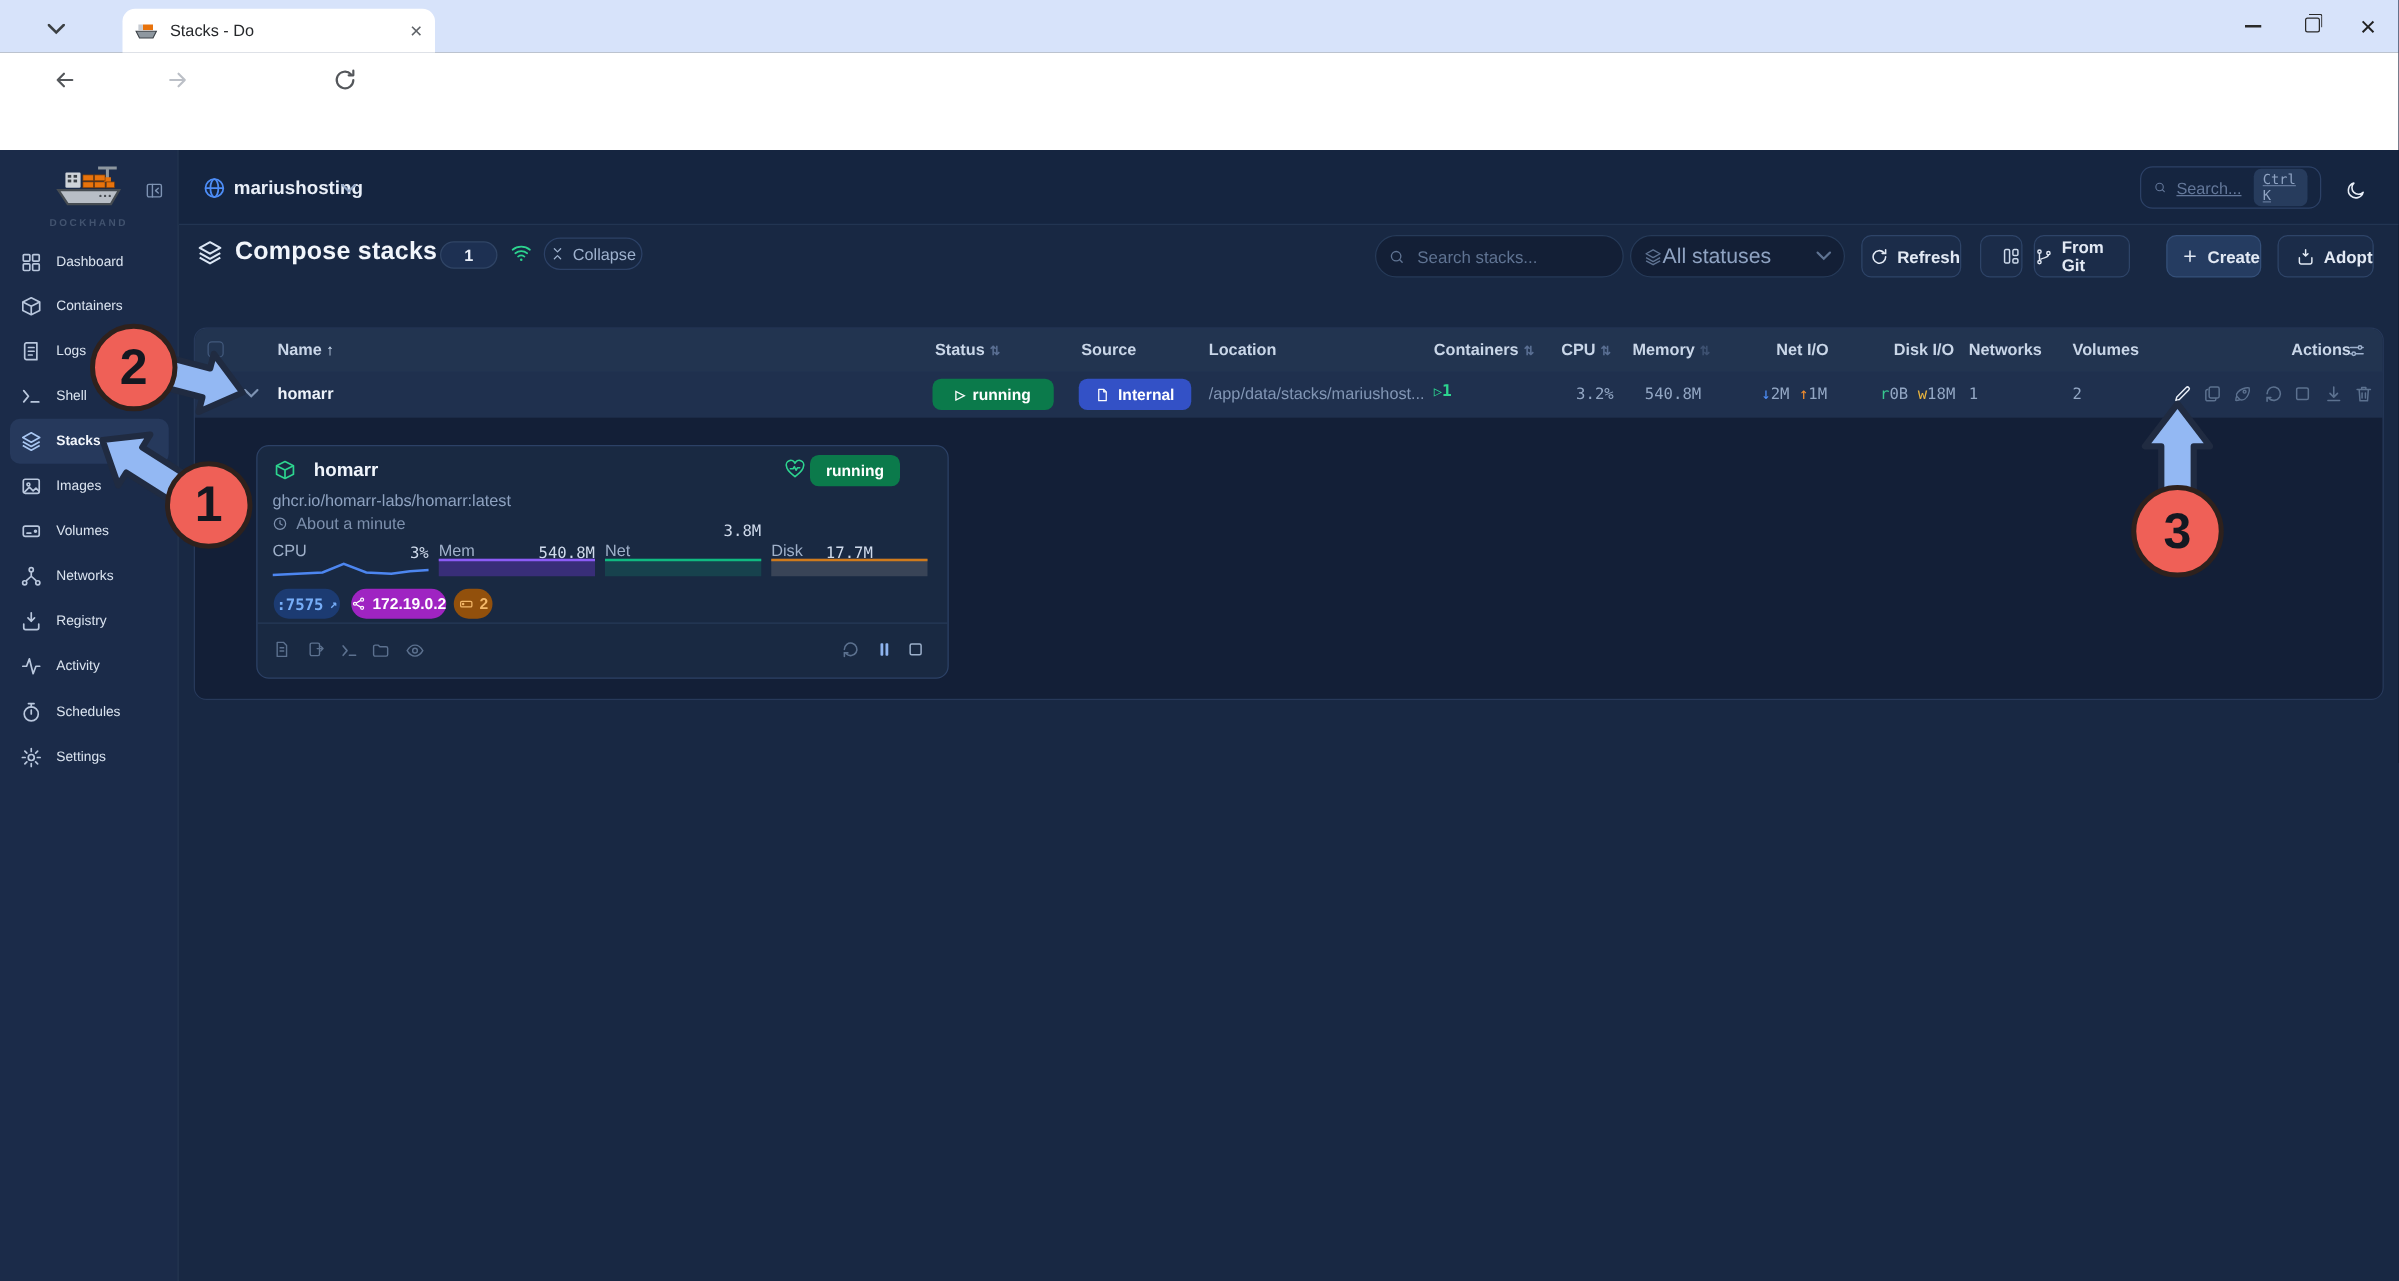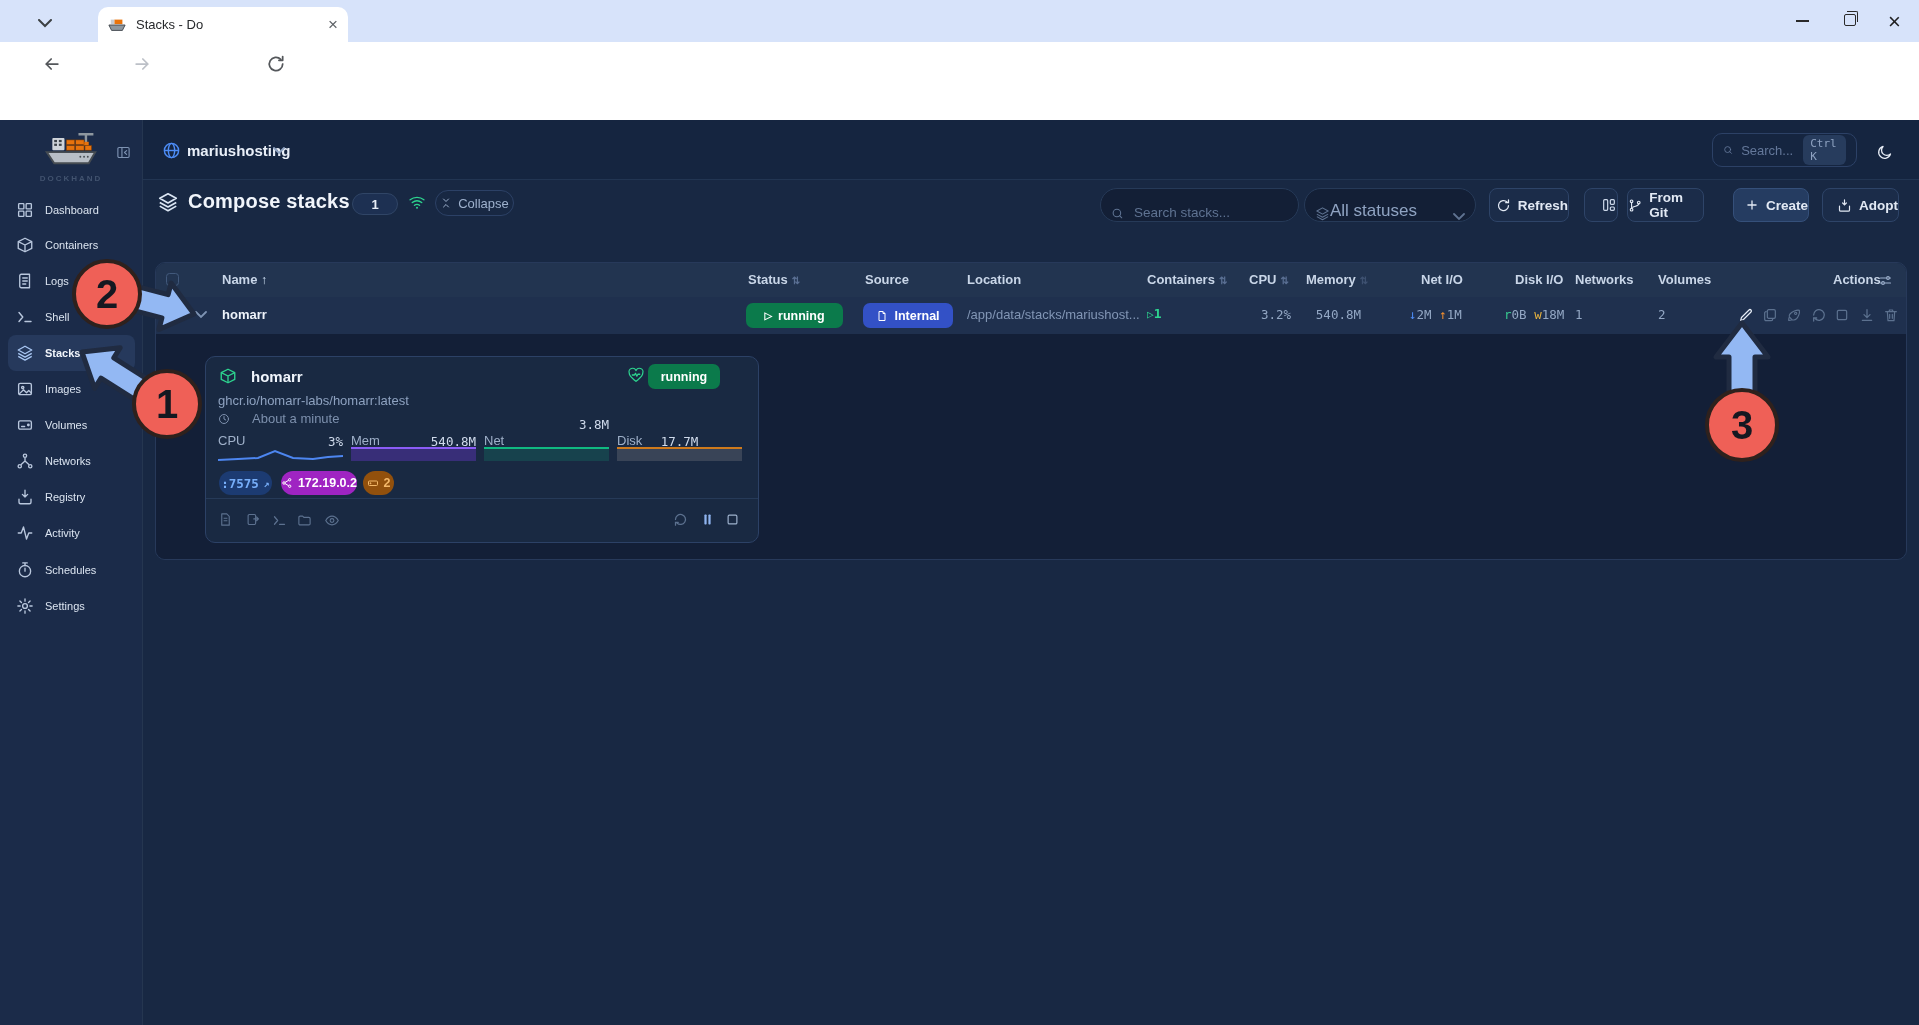--- a/index.html
+++ b/index.html
@@ -28,24 +28,24 @@
   .side-item .si-label{margin-left:11px;font-size:11px;}
   .side-item.active{background:#26395c;}
   .side-item.active .si-ic{color:#a8c6f2;}
   .side-item.active .si-label{font-weight:bold;color:#f2f6fc;}
   
   .pagetitle{font-size:20px;font-weight:800;color:#f1f5fb;letter-spacing:.2px;}
   .count-pill{background:#1d3052;border:1px solid #304566;border-radius:999px;color:#e8eef7;font-size:13px;font-weight:bold;display:flex;align-items:center;justify-content:center;}
   .ghost-pill{border:1px solid #2c4166;border-radius:999px;color:#9eb1cd;font-size:13px;display:flex;align-items:center;justify-content:center;gap:6px;}
   .btn{height:34px;border-radius:8px;border:1px solid #2e4468;background:#1b2c49;color:#e2e9f4;font-size:13.5px;font-weight:bold;display:flex;align-items:center;justify-content:flex-end;gap:7px;box-sizing:border-box;}
   .btn.filled{background:#253c61;border-color:#35507a;}
-  .inputbox{height:34px;border-radius:17px;border:1px solid #263a58;background:#131f36;display:flex;align-items:flex-end;padding:0 10px;box-sizing:border-box;color:#8fa3c2;}
+  .inputbox{height:34px;border-radius:17px;border:1px solid #263a58;background:#131f36;display:flex;align-items:center;padding:0 10px;box-sizing:border-box;color:#8fa3c2;}
   .inputbox input{background:transparent;border:none;outline:none;color:#c9d6e8;font-size:13.5px;font-family:"Liberation Sans",sans-serif;width:100%;}
   .inputbox input::placeholder{color:#5f7392;}
-  .searchpill{border:1px solid #2c4166;border-radius:10px;display:flex;align-items:center;padding:16px 10px;box-sizing:border-box;color:#64789a;}
+  .searchpill{border:1px solid #2c4166;border-radius:10px;display:flex;align-items:center;padding:16px 10px;box-sizing:border-box;color:#64789a;text-decoration:underline;}
   .kbd{background:#273c5d;border-radius:6px;color:#8fa3c2;font-size:11px;padding:2px 7px;}
   
   .tablewrap{left:155px;top:262px;width:1752px;height:298px;border:1px solid #27395a;border-radius:10px;overflow:hidden;box-sizing:border-box;}
   .thead{left:0;top:0;width:1750px;height:34px;background:#223450;border-bottom:1px solid #2a3c5e;}
   .trow{left:0;top:34px;width:1750px;height:37px;background:#1f304e;border-bottom:1px solid #2a3c5e;}
   .texp{left:0;top:71px;width:1750px;height:225px;background:#131f37;}
   .th{position:absolute;top:9px;font-size:13px;font-weight:bold;color:#c9d6e8;white-space:nowrap;}
   .sort{color:#5a6f93;font-size:10px;margin-left:4px;}
   .cell{position:absolute;font-size:13px;color:#93a7c4;white-space:nowrap;}
   .checkbox{width:13px;height:13px;border:1.5px solid #42597c;border-radius:3.5px;box-sizing:border-box;}
@@ -478,21 +478,21 @@
       </svg>
     <span class="abs" style="left:45px;top:11px;font-size:15px;font-weight:bold;color:#f0f5fc">homarr</span>
     <svg class="ic abs" style="left:421px;top:9px" width="18" height="18" viewBox="0 0 24 24">
         <g stroke="#2dd48f" stroke-width="1.7" fill="none" stroke-linejoin="round" stroke-linecap="round">
           <path d="M12 20.5C7.5 16.5 3 13.5 3 9.5A4.5 4.5 0 0112 6.2 4.5 4.5 0 0121 9.5c0 4-4.5 7-9 11z"></path>
           <path d="M7 12h3l1.3-2.2 1.8 3.8L14.6 11H17"></path>
         </g>
       </svg>
     <div class="badge green" style="left:442px;top:7px;width:72px">running</div>
     <span class="abs muted" style="left:12px;top:36px">ghcr.io/homarr-labs/homarr:latest</span>
-    <span class="abs" style="left:12px;top:54px;font-size:13px;color:#7d90ad;display:flex;align-items:center;gap:22px">
+    <span class="abs" style="left:12px;top:54px;font-size:13px;color:#7d90ad;display:flex;align-items:center;gap:7px">
       <svg class="ic" width="12" height="12" viewBox="0 0 24 24">
           <g stroke="#7d90ad" stroke-width="2" fill="none" stroke-linecap="round">
             <circle cx="12" cy="12" r="9"></circle>
             <path d="M12 7v5l3.5 2"></path>
           </g>
         </svg>
       <span>About a minute</span>
     </span>
 
     <span class="abs statlabel" style="left:12px;top:76px">CPU</span>

